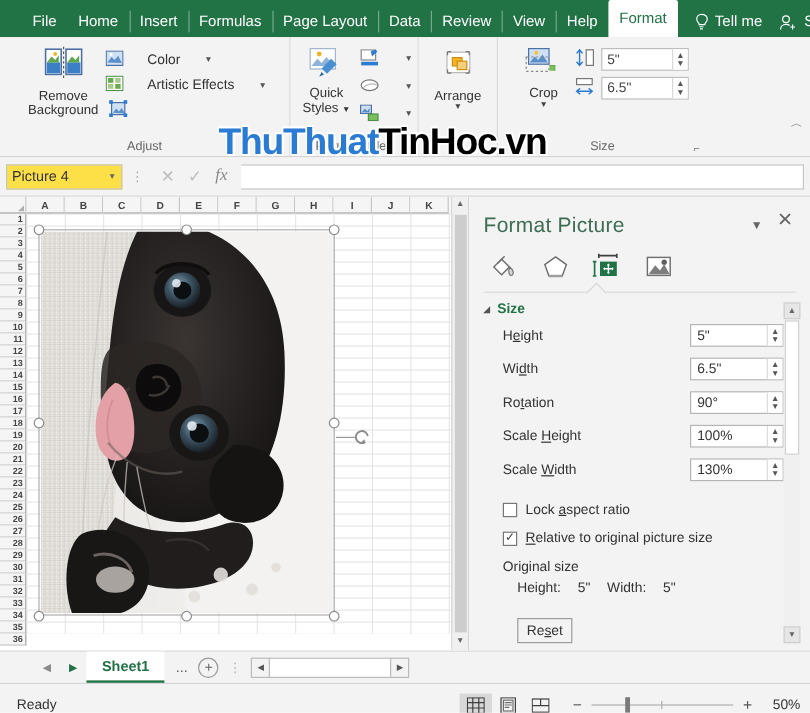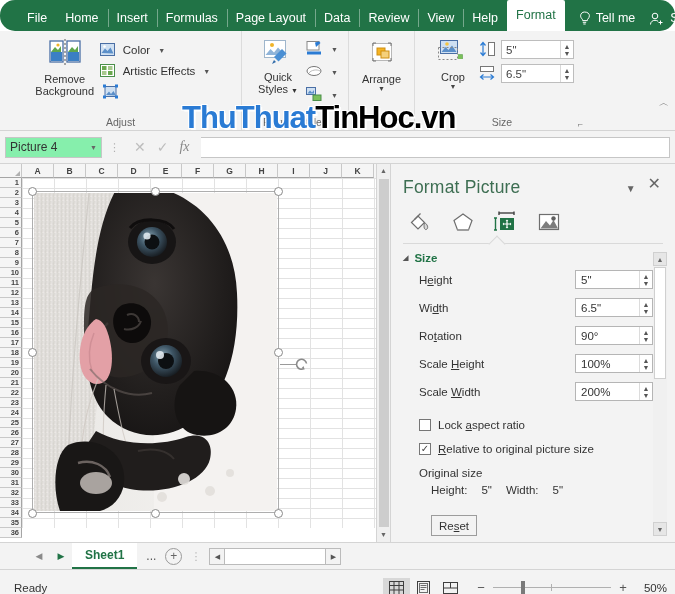--- a/index.html
+++ b/index.html
@@ -9,21 +9,20 @@
     font-size: 11px;
     color: #333;
     background:#fff;
     position:relative;
   }
 
   
   .tabbar {
     height:31px; background:#217346; display:flex; align-items:flex-end;
     position:relative;
-    border-radius:15px;
   }
   .tab {
     color:#fff; font-size:12.5px; padding:0 9px; height:26px; line-height:26px;
     position:relative; white-space:nowrap;
   }
   .tab.first { margin-left:18px; }
   .tab + .tab::before {
     content:""; position:absolute; left:0; top:4px; height:18px; width:1px;
     background:rgba(255,255,255,.38);
   }
@@ -57,21 +56,21 @@
   }
 
   .bigbtn {
     display:flex; flex-direction:column; align-items:center; width:62px;
     font-size:11px; color:#333; text-align:center; line-height:12px; padding-top:2px;
   }
   .bigbtn .ico { margin-bottom:3px; }
   .caret { font-size:7px; line-height:6px; color:#444; margin-top:1px; }
 
   .smallrow {
-    display:flex; align-items:center; gap:8px; height:20px;
+    display:flex; align-items:center; gap:20px; height:20px;
     font-size:11.5px; color:#333; white-space:nowrap;
   }
   .smallcol { display:flex; flex-direction:column; gap:1px; padding-top:2px;}
   .arrowdn { font-size:7px; color:#555; }
 
   .sizebox {
     width:73px; height:19px; border:1px solid #bdbdbd; background:#fff;
     display:flex; align-items:center; font-size:11.5px; color:#444;
     padding-left:4px; position:relative;
   }
@@ -87,21 +86,21 @@
     font-size:31px; letter-spacing:-1px; white-space:nowrap;
     text-shadow: 2px 2px 0 #fff, -1px -1px 0 #fff, 1px -1px 0 #fff, -1px 1px 0 #fff;
   }
   .wm-blue { color:#2a7bd4; }
   .wm-red  { color:#000000; }
 
   
   .fbar { height:33px; background:#f3f3f3; display:flex; align-items:center;
           border-bottom:1px solid #d4d4d4; padding:0 5px; gap:4px; }
   .namebox {
-    width:97px; height:21px; background:#86efac; border:1px solid #c6c6c6;
+    width:97px; height:21px; background:#fde047; border:1px solid #c6c6c6;
     display:flex; align-items:center; padding:0 4px; font-size:12px; color:#333;
     justify-content:space-between;
   }
   .namebox .cv { font-size:7px; color:#666; }
   .fdots { color:#b0b0b0; font-size:11px; padding:0 3px; letter-spacing:0; }
   .fbtns { display:flex; align-items:center; gap:11px; padding:0 7px; color:#bdbdbd;}
   .fbtns span { font-size:14px; }
   .fx { font-style:italic; font-family:"Liberation Serif",serif; font-size:12px; color:#888;}
   .finput { flex:1; height:21px; background:#fff; border:1px solid #c6c6c6;
             border-left:none; }
@@ -755,21 +754,21 @@
           <span class="spin">
               <i>▲</i>
               <i>▼</i>
             </span>
         </div>
       </div>
 
       <div class="frow">
         <div class="flabel">Scale <span class="u">W</span>idth</div>
         <div class="fval">
-          <span>200%</span>
+          <span>130%</span>
           <span class="spin">
               <i>▲</i>
               <i>▼</i>
             </span>
         </div>
       </div>
 
       <div class="cbrow" style="margin-top:9px;">
         <span class="cbox"></span>
         <span>Lock <span class="u">a</span>spect ratio</span>

